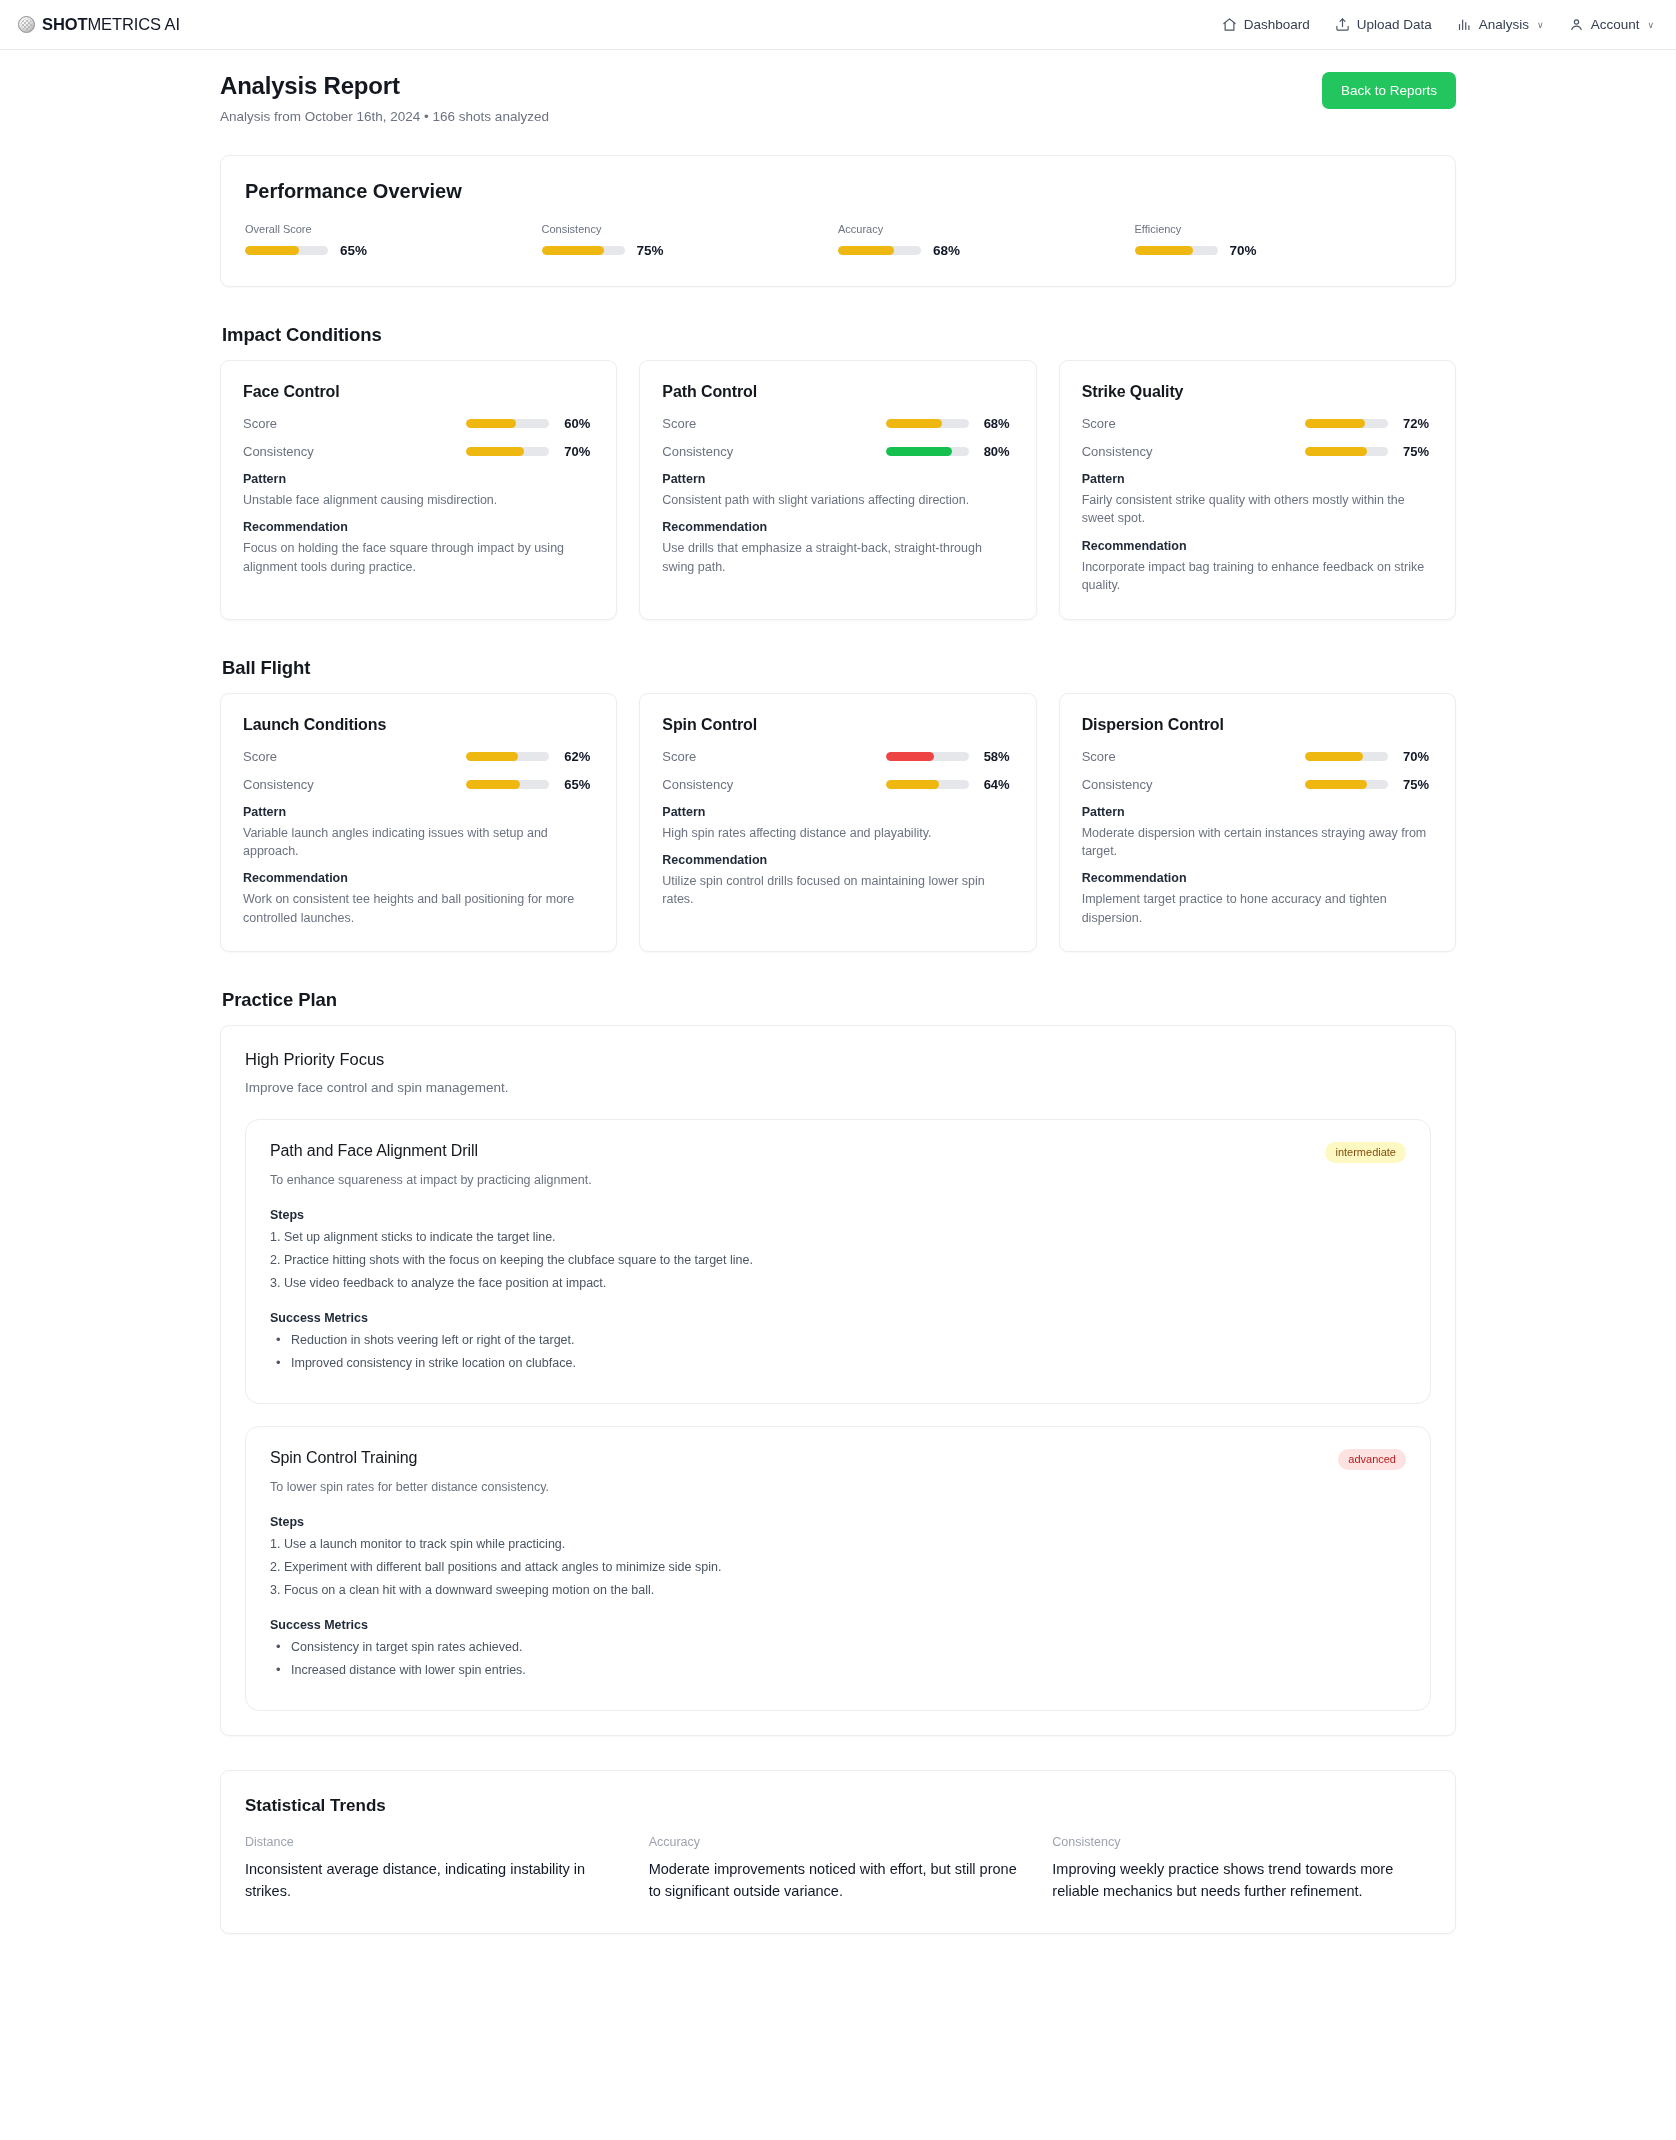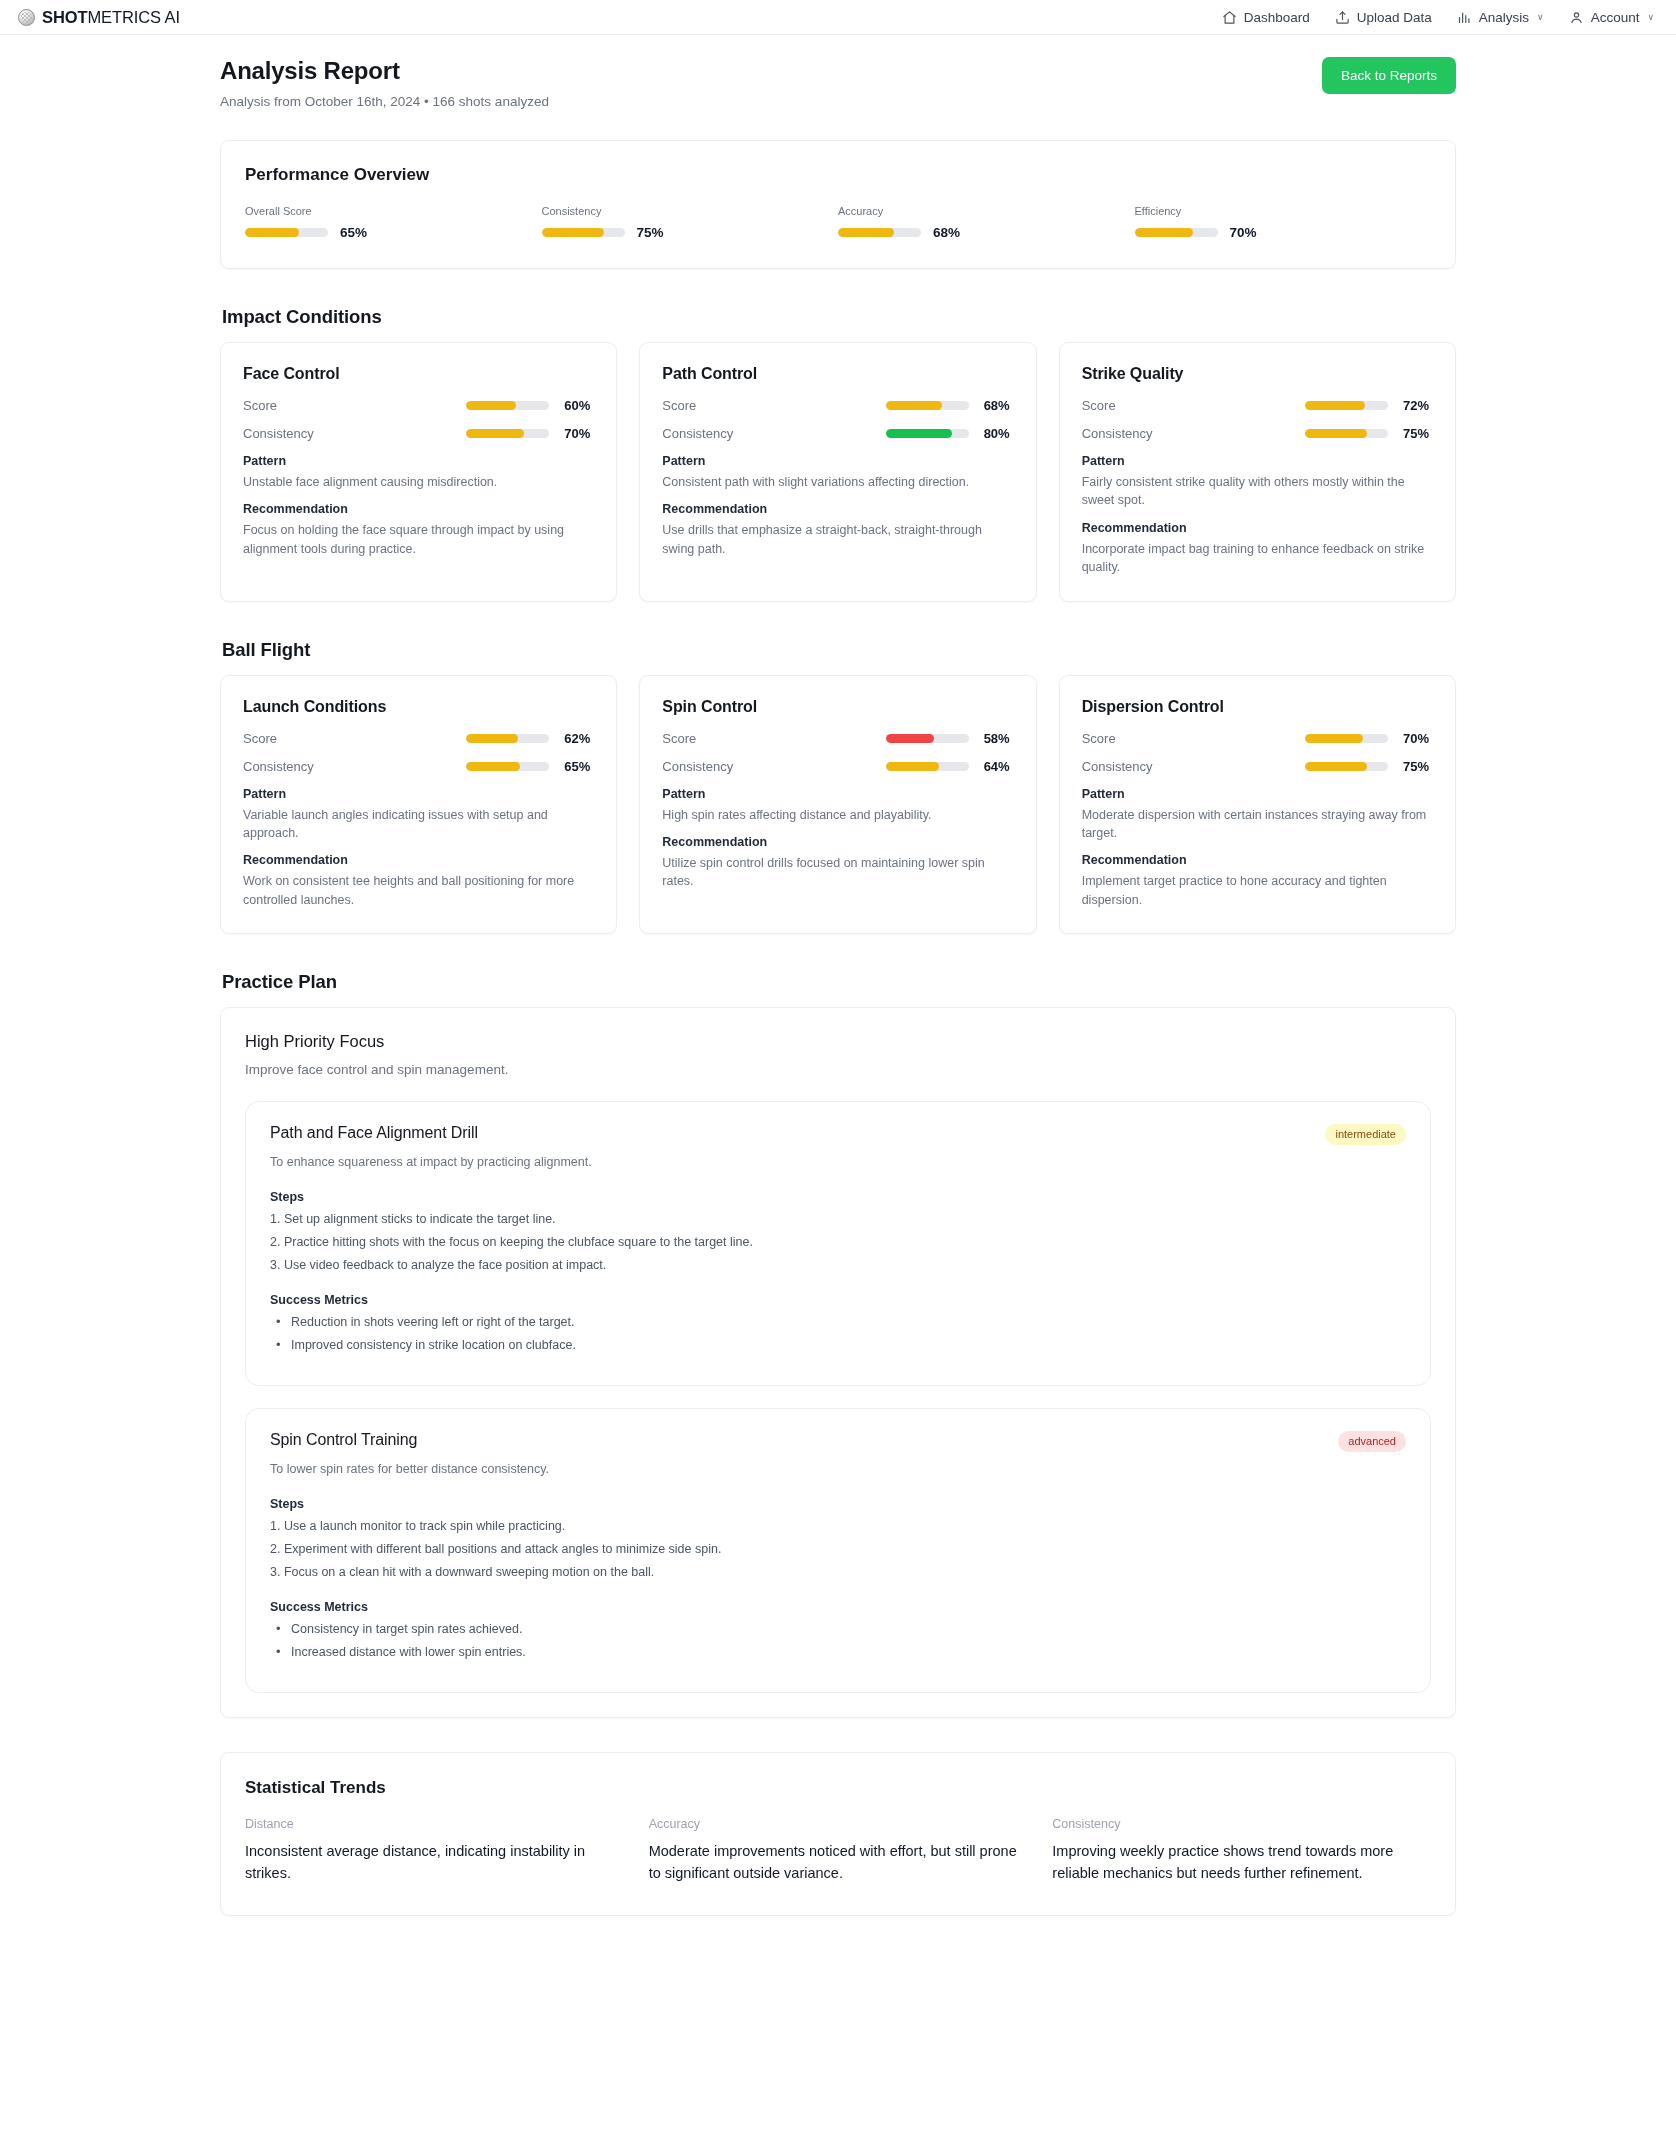--- a/index.html
+++ b/index.html
@@ -8,21 +8,21 @@
     width: 1676px;
     background: #ffffff;
     font-family: "Liberation Sans", sans-serif;
     color: #111827;
     -webkit-font-smoothing: antialiased;
   }
   body { padding-bottom: 80px; }
 
   
   .topnav {
-    height: 35px;
+    height: 50px;
     border-bottom: 1px solid #e9eaec;
     display: flex;
     align-items: center;
     padding: 0 22px 0 18px;
     background: #fff;
     position: relative;
   }
   .brand { display: flex; align-items: center; gap: 7px; }
   .brand-ball {
     width: 17px; height: 17px; border-radius: 50%;
@@ -72,21 +72,21 @@
     border-radius: 9px;
     box-shadow: 0 1px 2px rgba(16,24,40,0.035);
   }
   .section-title {
     font-size: 18.5px; font-weight: 600; color: #14181f;
     margin: 37px 0 14px 2px; letter-spacing: -0.1px;
   }
 
   
   .perf { margin-top: 31px; padding: 24px 24px 28px 24px; }
-  .perf h2 { font-size: 17px; font-weight: 600; color: #14181f; margin-bottom: 20px; }
+  .perf h2 { font-size: 20px; font-weight: 600; color: #14181f; margin-bottom: 20px; }
   .perf-grid { display: grid; grid-template-columns: repeat(4, 1fr); gap: 0; }
   .perf-label { font-size: 11px; color: #6b7280; margin-bottom: 8px; }
   .perf-row { display: flex; align-items: center; gap: 12px; }
   .perf-val { font-size: 13.5px; font-weight: 600; color: #111827; }
 
   .track {
     width: 83px; height: 9px; border-radius: 999px;
     background: #e5e7eb; overflow: hidden; flex: 0 0 auto;
   }
   .fill { height: 100%; border-radius: 999px; }

